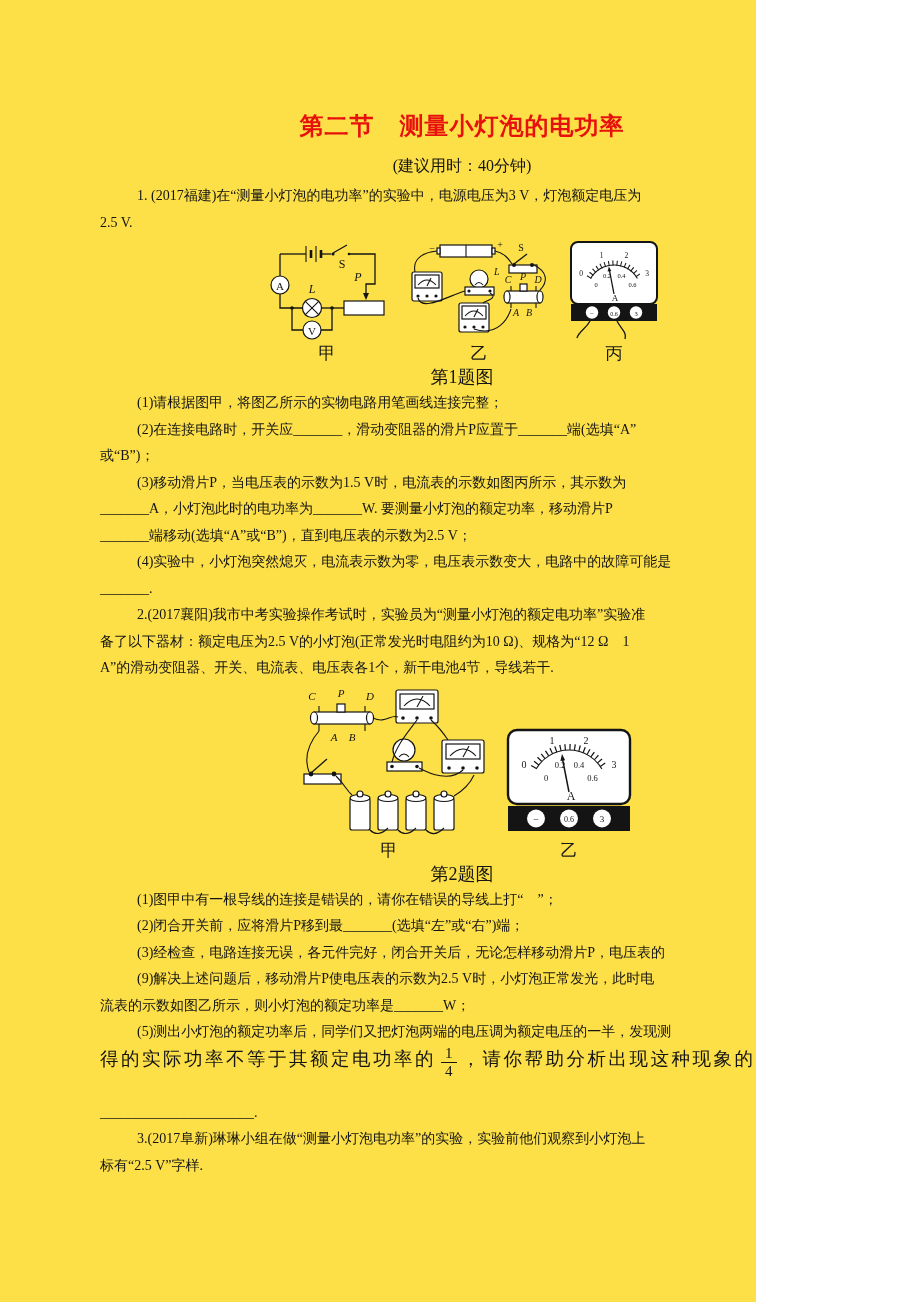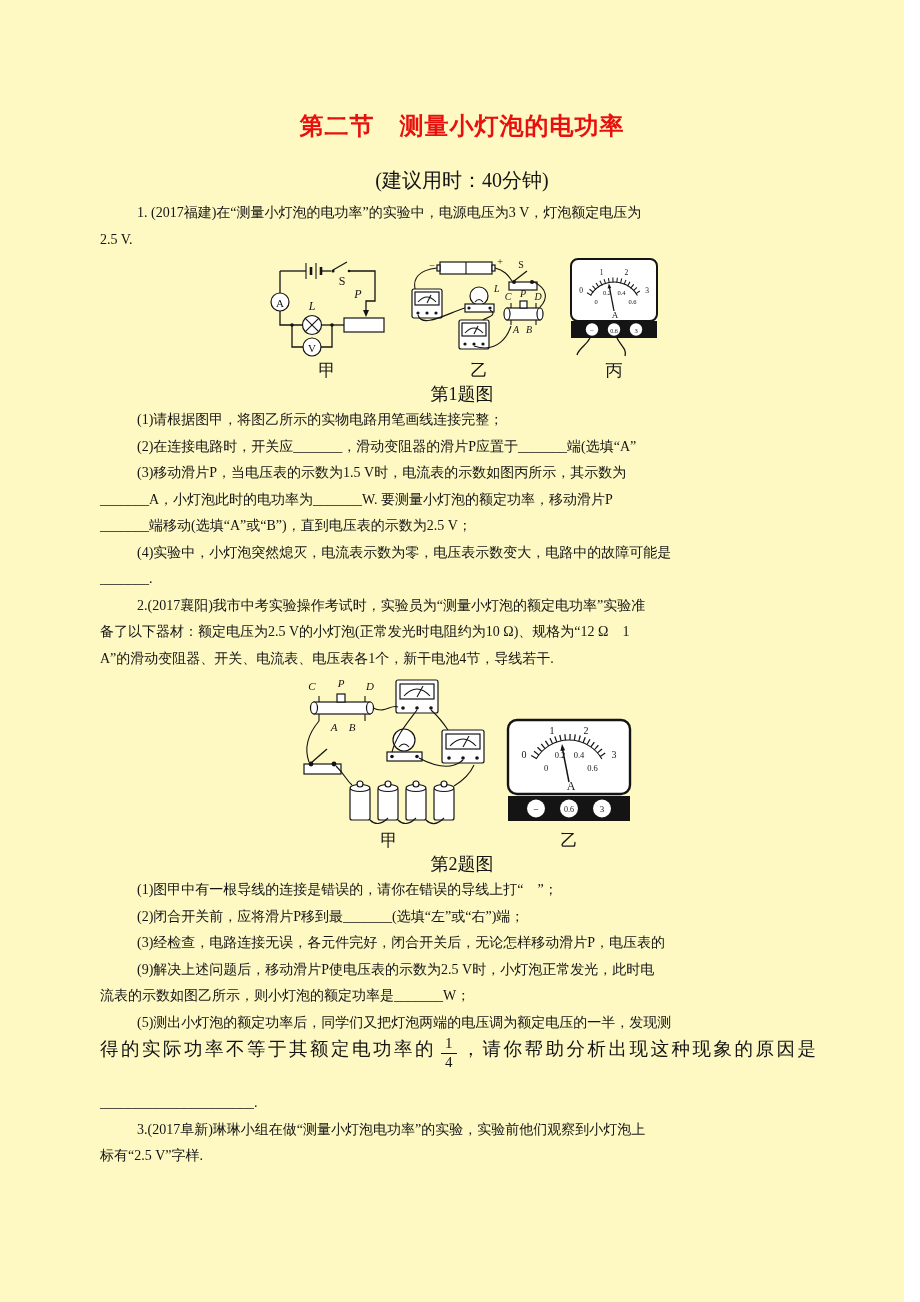--- a/index.html
+++ b/index.html
@@ -1,20 +1,20 @@
 <!DOCTYPE html>
 <html><head>
 <meta charset="utf-8">
 <style>
   html,body{margin:0;padding:0;background:#ffffff;}
-  .page{position:relative;width:904px;height:1302px;background:#fef9c3;overflow:hidden;
+  .page{position:relative;width:756px;height:1302px;background:#fde047;overflow:hidden;
         font-family:"Liberation Serif","DejaVu Serif",serif;color:#141414;}
   .content{position:absolute;left:100px;top:110px;width:724px;}
   .doc-title{text-align:center;font-size:24px;font-weight:bold;color:#e8100d;letter-spacing:1px;}
-  .subtitle{text-align:center;font-size:20px;margin-top:25px;}
+  .subtitle{text-align:center;font-size:16px;margin-top:14px;}
   .tline{font-size:14px;line-height:26.5px;white-space:nowrap;}
   .indent{padding-left:37px;}
   .figure{margin:4px 0 2px 0;}
   .figrow{display:flex;justify-content:center;align-items:flex-end;gap:16px;}
   .subfig{display:flex;flex-direction:column;align-items:center;}
   .sublabel{font-size:17px;margin-top:1px;}
   .figcaption{text-align:center;font-size:18px;margin-top:1px;line-height:22px;}
   .fracline{display:flex;height:54px;font-size:18.5px;letter-spacing:2.5px;white-space:nowrap;}
   .frac{display:inline-flex;flex-direction:column;align-items:center;line-height:1.05;
         font-size:15px;margin:0 5px;letter-spacing:0;}
@@ -176,20 +176,21 @@
           <path class="wire2" d="M51,81 C55,89 61,92 59,99"></path>
         </svg>
         <div class="sublabel">丙</div>
       </div>
     </div>
     <div class="figcaption">第1题图</div>
   </div>
 
   <div class="tline indent">(1)请根据图甲，将图乙所示的实物电路用笔画线连接完整；</div>
   <div class="tline indent">(2)在连接电路时，开关应_______，滑动变阻器的滑片P应置于_______端(选填“A”</div>
+  <div class="tline">或“B”)；</div>
   <div class="tline indent">(3)移动滑片P，当电压表的示数为1.5 V时，电流表的示数如图丙所示，其示数为</div>
   <div class="tline">_______A，小灯泡此时的电功率为_______W. 要测量小灯泡的额定功率，移动滑片P</div>
   <div class="tline">_______端移动(选填“A”或“B”)，直到电压表的示数为2.5 V；</div>
   <div class="tline indent">(4)实验中，小灯泡突然熄灭，电流表示数为零，电压表示数变大，电路中的故障可能是</div>
   <div class="tline">_______.</div>
 
   <div class="tline indent">2.(2017襄阳)我市中考实验操作考试时，实验员为“测量小灯泡的额定电功率”实验准</div>
   <div class="tline">备了以下器材：额定电压为2.5 V的小灯泡(正常发光时电阻约为10 Ω)、规格为“12 Ω　1</div>
   <div class="tline">A”的滑动变阻器、开关、电流表、电压表各1个，新干电池4节，导线若干.</div>
 

